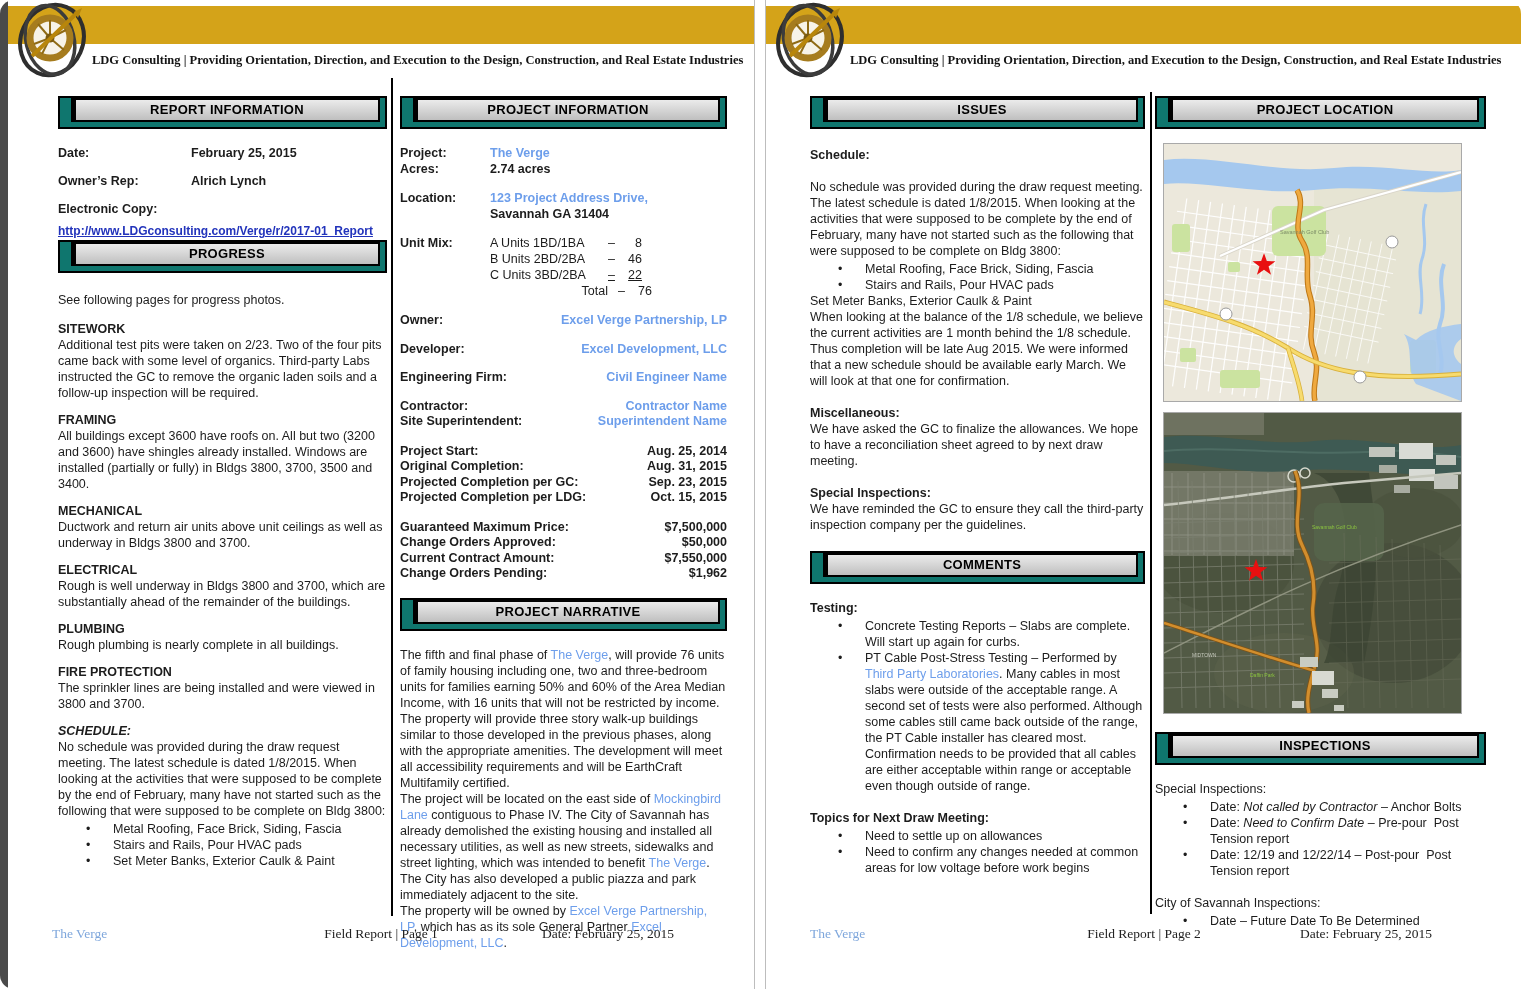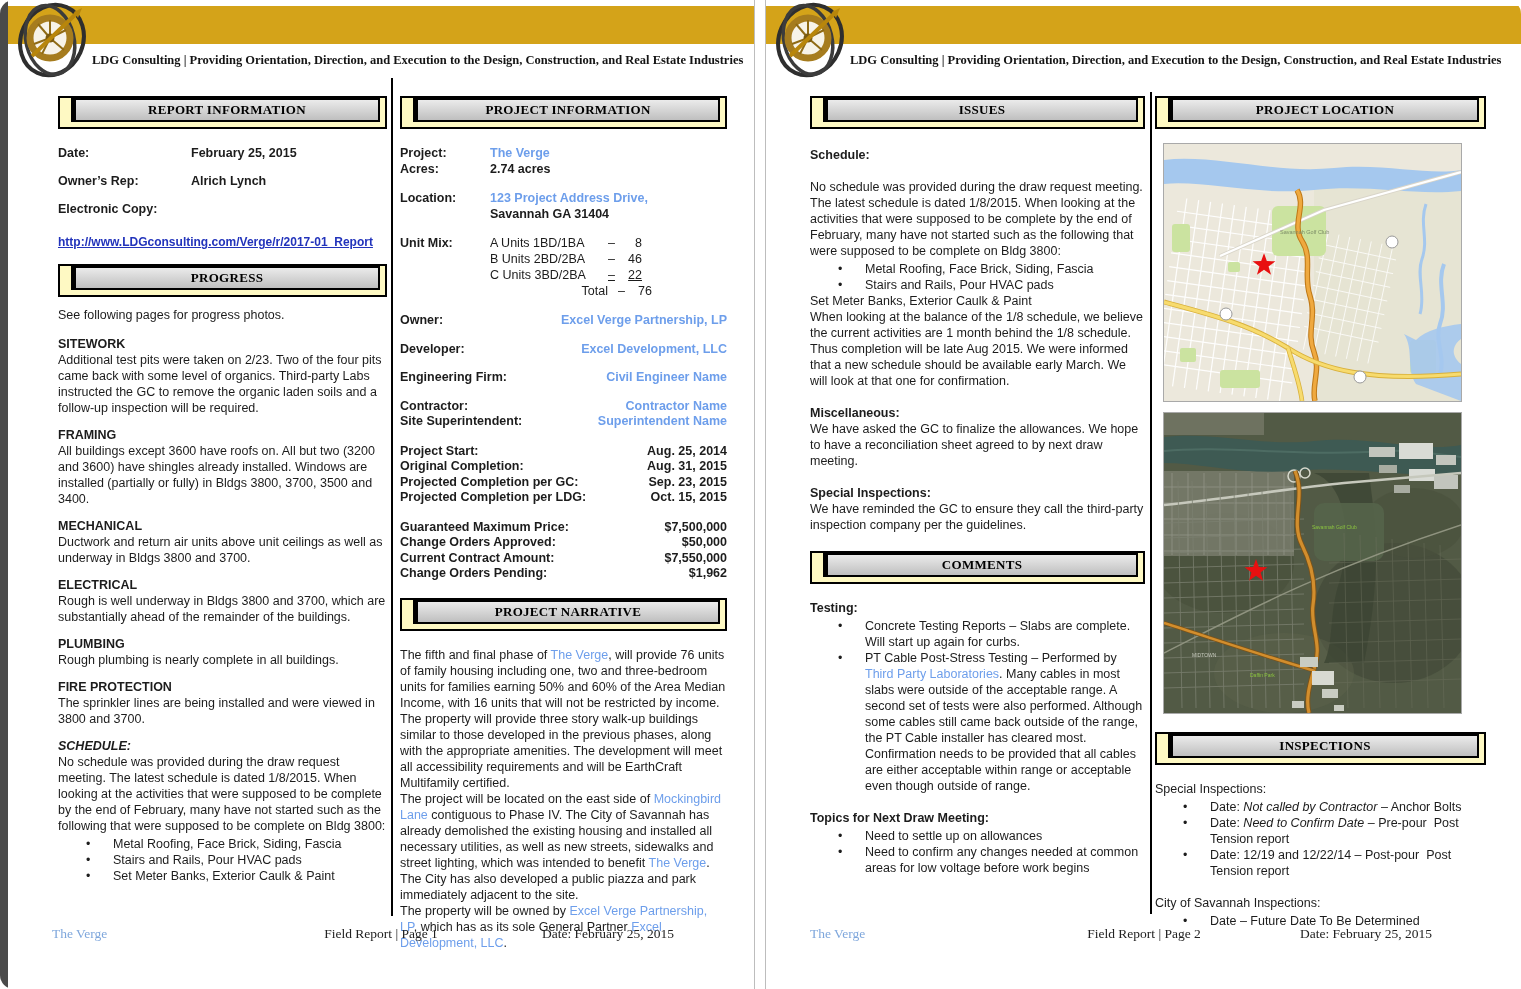--- a/index.html
+++ b/index.html
@@ -14,32 +14,32 @@
   .logo{position:absolute;top:0;left:6px;z-index:3;}
   .vline{position:absolute;width:2px;background:#000;}
   #p1 .vline{left:383px;top:78px;height:838px;}
   #p2 .vline{left:384px;top:92px;height:822px;}
   .col{position:absolute;top:96px;font-size:12.5px;line-height:16px;}
   #p1 .cl{left:50px;width:329px;}
   #p1 .cr{left:392px;width:327px;}
   #p2 .cl{left:44px;width:335px;}
   #p2 .cr{left:389px;width:331px;}
   
-  .sec{border:2px solid #000;background:#fef9c3;padding:0 5px 5px 11px;font-family:Liberation Serif, serif;}
+  .sec{border:2px solid #000;background:#0f766e;padding:0 5px 5px 11px;}
   .sec-in{border:2px solid #000;border-left-width:5px;background:linear-gradient(#EBEBEB,#BFBFBF);text-align:center;font-weight:bold;font-size:13px;padding:2px 0;letter-spacing:.3px;color:#000;}
   
   .kv{display:flex;margin-bottom:12px;}
   .kv .k{font-weight:bold;width:133px;flex:none;}
   .kv .v{font-weight:bold;}
   .mt16{margin-top:16px;}
   .mt14{margin-top:14px;}
   .mt18{margin-top:18px;}
   .b{font-weight:bold;}
   .bi{font-weight:bold;font-style:italic;}
-  .ec-link{display:inline-block;color:#2233BB;font-weight:bold;font-size:12px;text-decoration:underline;margin-top:17px;word-break:break-all;}
+  .ec-link{display:inline-block;color:#2233BB;font-weight:bold;font-size:12px;text-decoration:underline;margin-top:6px;word-break:break-all;}
   .psec{margin-bottom:11px;}
   .psec .ph{font-weight:bold;}
   ul.blist{margin:2px 0 0 0;padding:0 0 0 28px;list-style:none;}
   ul.blist li{display:flex;margin:0;}
   .b-dot{flex:none;width:27px;}
   .b-text{flex:1;}
   
   .kv2{display:flex;}
   .kv2 .k2{font-weight:bold;width:90px;flex:none;}
   .kv2 .v2{font-weight:bold;}
@@ -100,24 +100,24 @@
           <span class="k">Date:</span>
           <span class="v">February 25, 2015</span>
         </div>
         <div class="kv">
           <span class="k">Owner’s Rep:</span>
           <span class="v">Alrich Lynch</span>
         </div>
         <div class="b">Electronic Copy:</div>
         <a href="#" class="ec-link">http://www.LDGconsulting.com/Verge/r/2017-01_Report</a>
       </div>
-      <div class="sec" style="margin-top:14px;">
+      <div class="sec" style="margin-top:1px;">
         <div class="sec-in">PROGRESS</div>
       </div>
-      <div style="margin-top:10px;margin-bottom:13px;">See following pages for progress photos.</div>
+      <div style="margin-top:19px;margin-bottom:13px;">See following pages for progress photos.</div>
 
       <div class="psec">
         <div class="ph">SITEWORK</div>
         <div>Additional test pits were taken on 2/23. Two of the four pits came back with some level of organics. Third-party Labs instructed the GC to remove the organic laden soils and a follow-up inspection will be required.</div>
       </div>
       <div class="psec">
         <div class="ph">FRAMING</div>
         <div>All buildings except 3600 have roofs on. All but two (3200 and 3600) have shingles already installed. Windows are installed (partially or fully) in Bldgs 3800, 3700, 3500 and 3400.</div>
       </div>
       <div class="psec">

